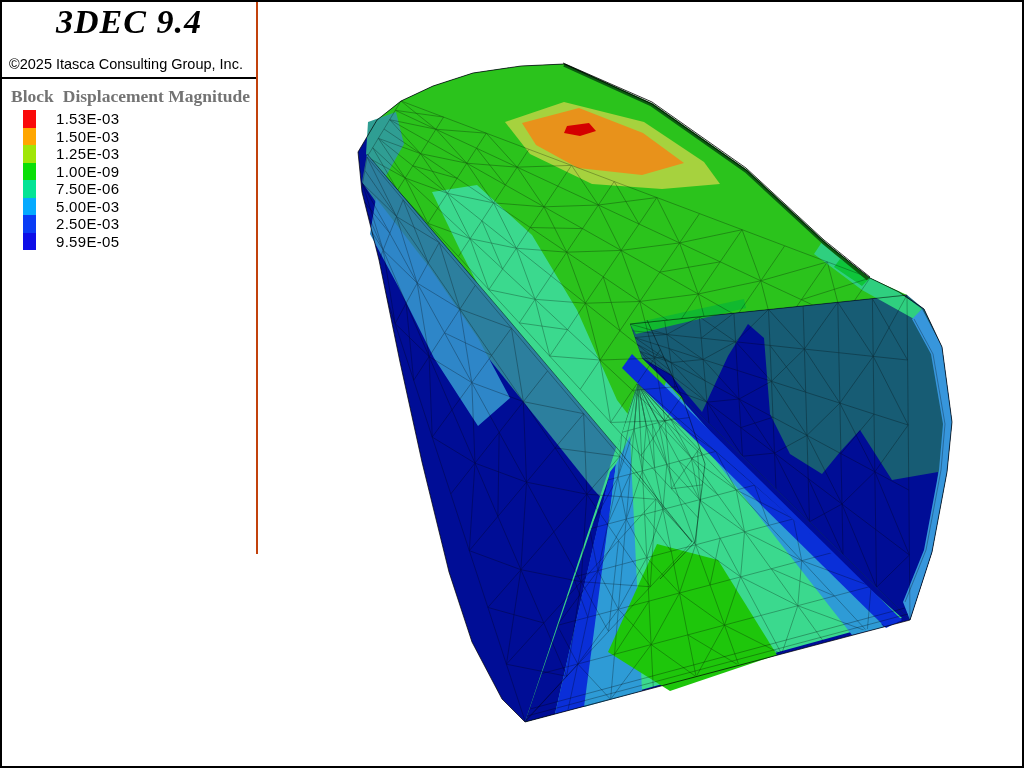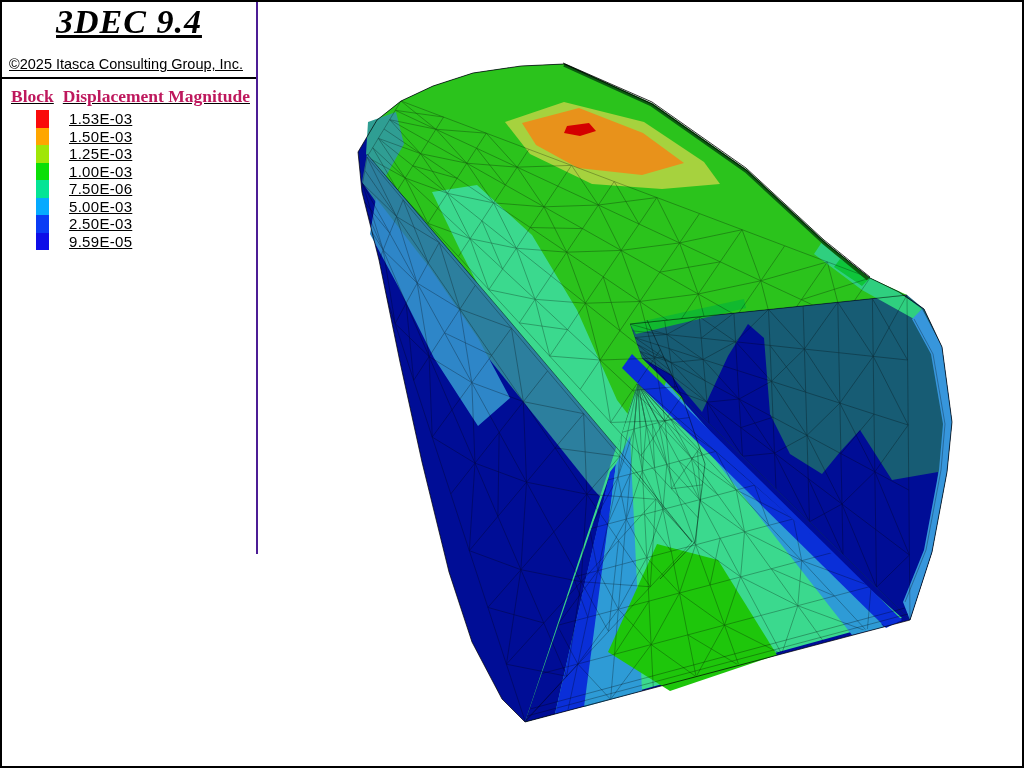--- a/index.html
+++ b/index.html
@@ -4,34 +4,34 @@
 <style>
   html,body{margin:0;padding:0;background:#888;}
   .frame{
     position:relative;width:1024px;height:768px;box-sizing:border-box;
     border:2px solid #000;background:#fff;overflow:hidden;
     font-family:"Liberation Sans", sans-serif;
   }
   .viewport{position:absolute;left:0;top:0;width:1024px;height:768px;}
   .legend-panel{
     position:absolute;left:0;top:0;width:254px;height:552px;background:#fff;
-    border-right:2px solid #4c1d95;z-index:2;text-decoration:underline;
+    border-right:2px solid #c2410c;z-index:2;
   }
   .title{
     font-family:"Liberation Serif", serif;font-weight:bold;font-style:italic;
     font-size:34px;color:#000;text-align:center;margin-top:2px;line-height:36px;
     letter-spacing:1px;
   }
   .copyright{font-size:14.5px;color:#000;margin:16px 0 0 7px;white-space:nowrap;}
   .divider{height:0;border-top:2px solid #000;margin-top:5px;}
   .legend-header{
     display:flex;gap:9px;margin:7px 0 3px 9px;
-    font-family:"Liberation Serif", serif;font-weight:bold;font-size:17.5px;color:#be185d;
+    font-family:"Liberation Serif", serif;font-weight:bold;font-size:17.5px;color:#737373;
   }
-  .legend-rows{margin-left:34px;}
+  .legend-rows{margin-left:21px;}
   .legend-row{display:flex;align-items:stretch;height:17.5px;}
   .legend-swatch{width:13px;height:17.5px;flex:0 0 13px;}
   .legend-value{font-size:15px;color:#000;line-height:17.5px;margin-left:20px;letter-spacing:0.3px;}
 </style>
 </head>
 <body>
 
 <div class="frame">
 
   <svg id="scene" class="viewport" viewBox="0 0 1024 768">
@@ -421,21 +421,21 @@
         <div class="legend-row">
           <div class="legend-swatch" style="background: rgb(255, 166, 0);"></div>
           <div class="legend-value">1.50E-03</div>
         </div>
         <div class="legend-row">
           <div class="legend-swatch" style="background: rgb(160, 230, 7);"></div>
           <div class="legend-value">1.25E-03</div>
         </div>
         <div class="legend-row">
           <div class="legend-swatch" style="background: rgb(10, 223, 7);"></div>
-          <div class="legend-value">1.00E-03</div>
+          <div class="legend-value">1.00E-09</div>
         </div>
         <div class="legend-row">
           <div class="legend-swatch" style="background: rgb(4, 228, 149);"></div>
           <div class="legend-value">7.50E-06</div>
         </div>
         <div class="legend-row">
           <div class="legend-swatch" style="background: rgb(5, 170, 255);"></div>
           <div class="legend-value">5.00E-03</div>
         </div>
         <div class="legend-row">

